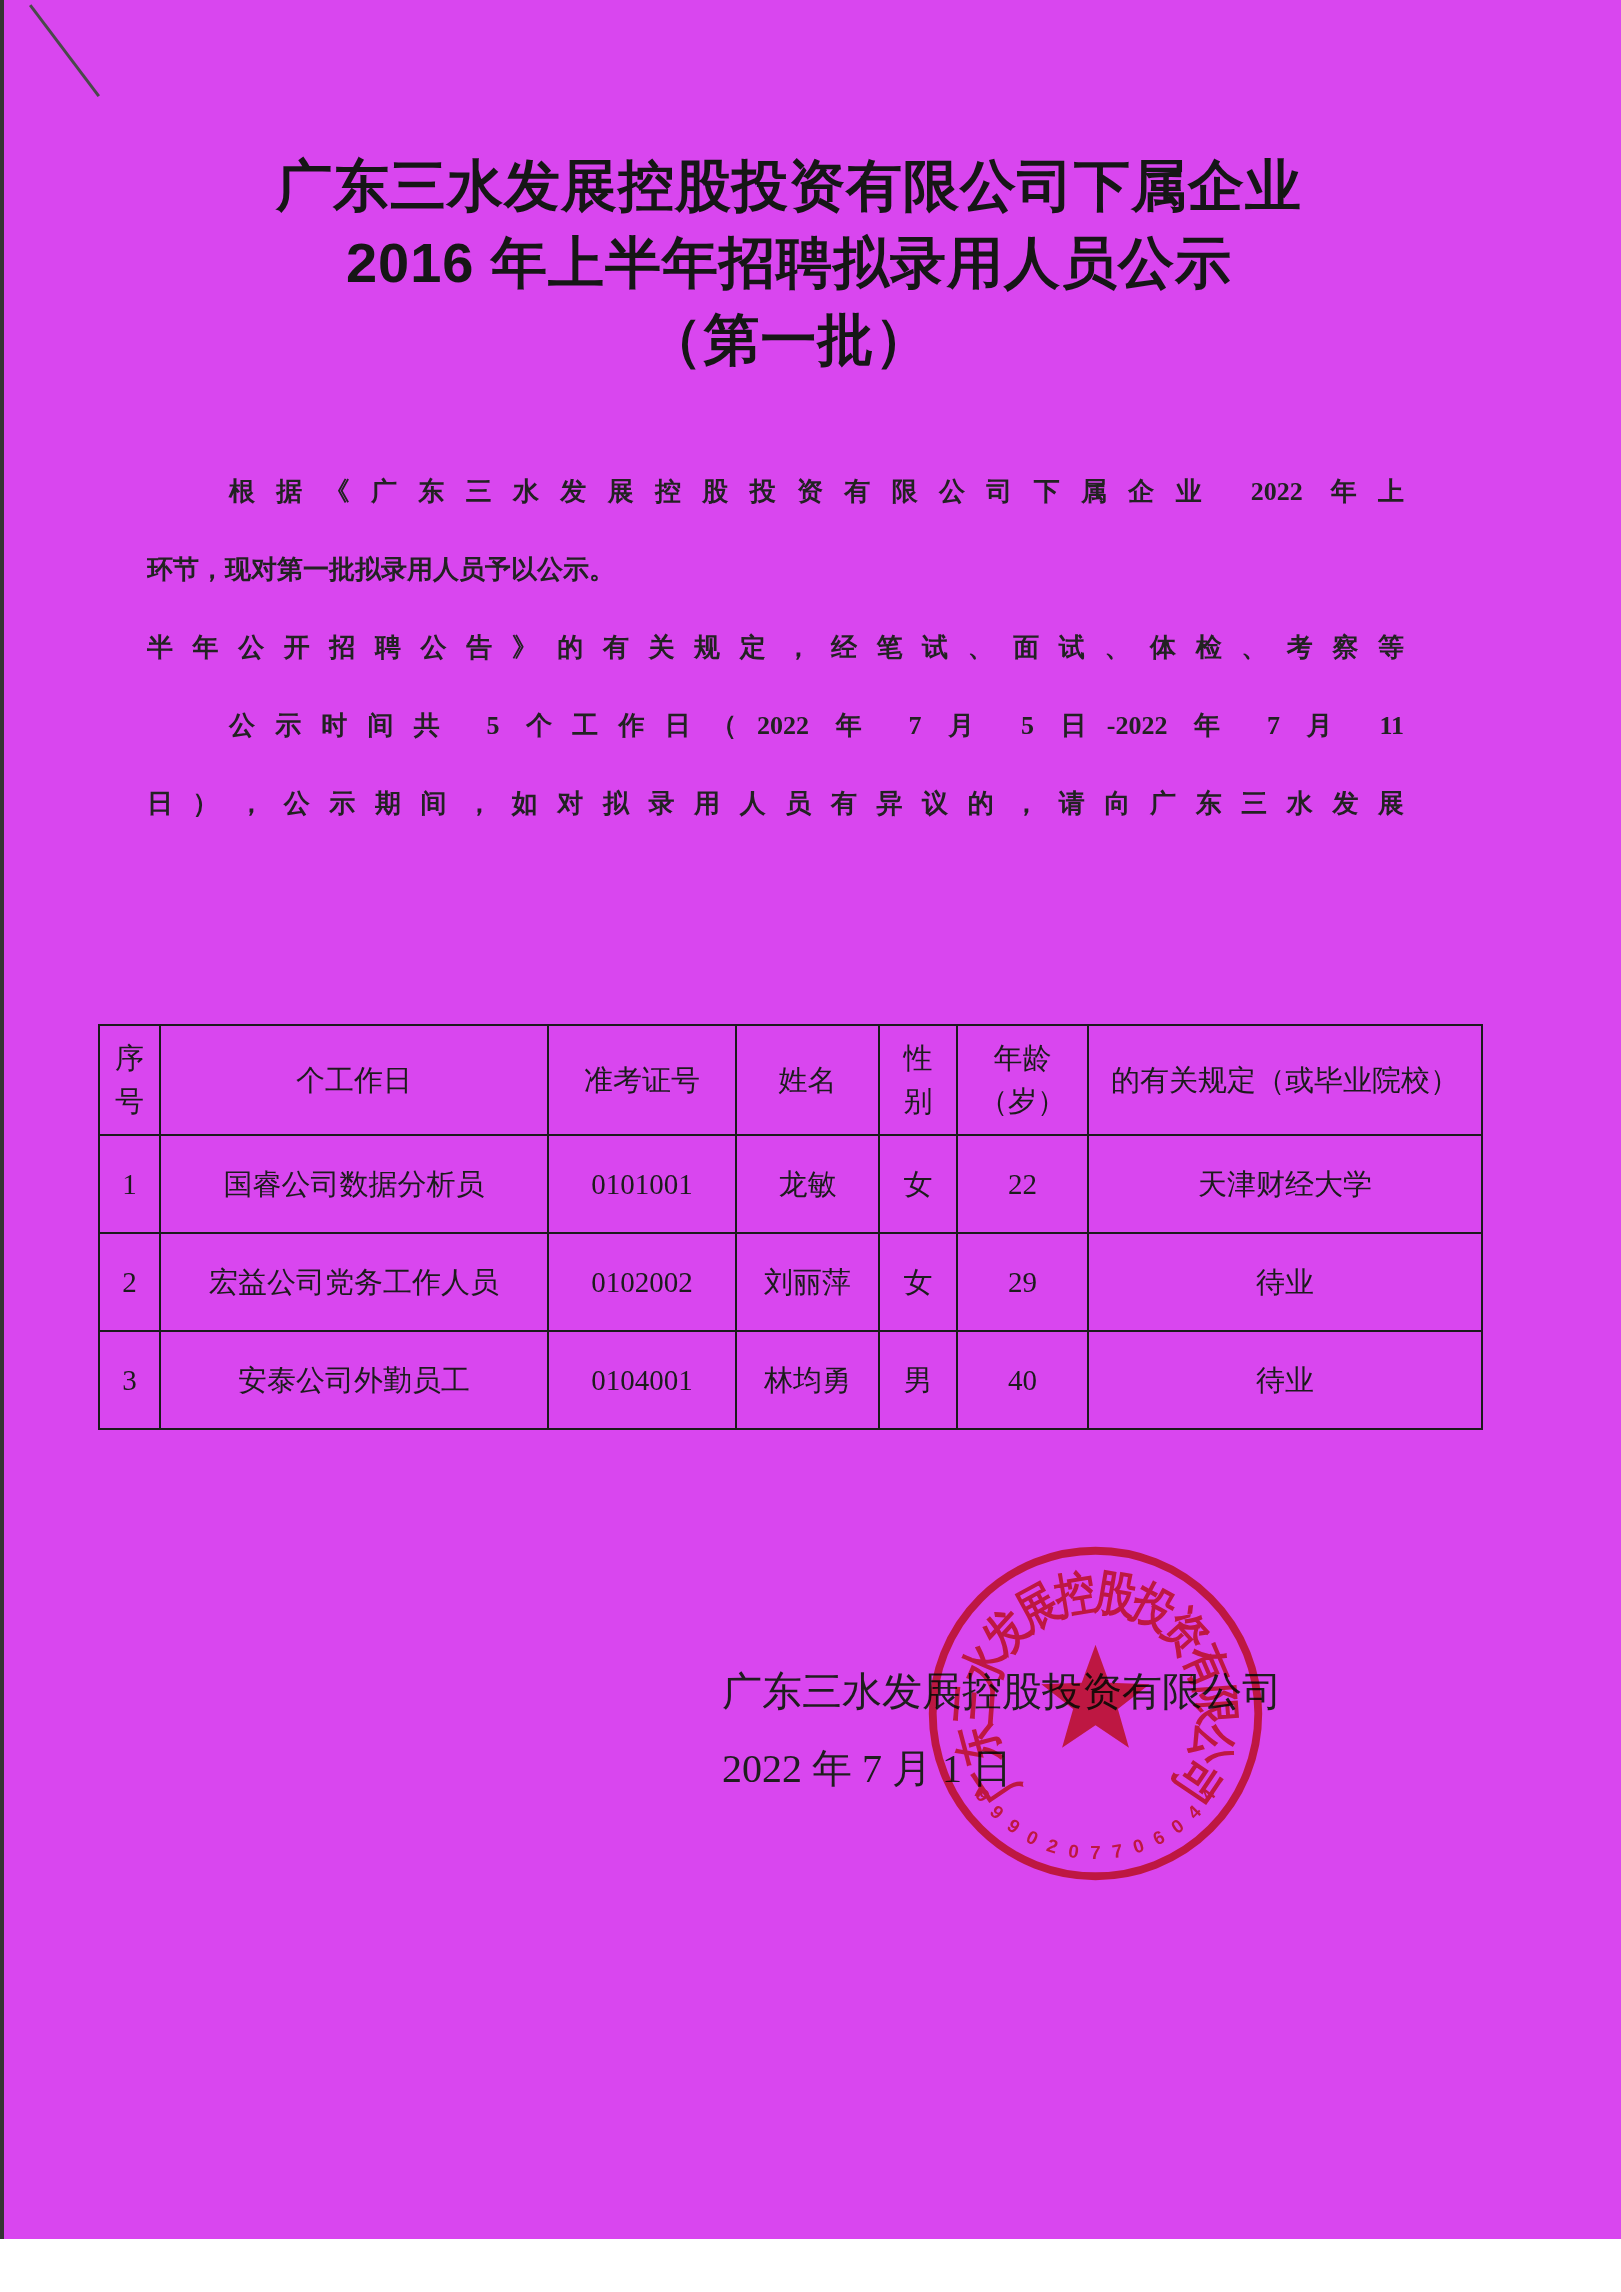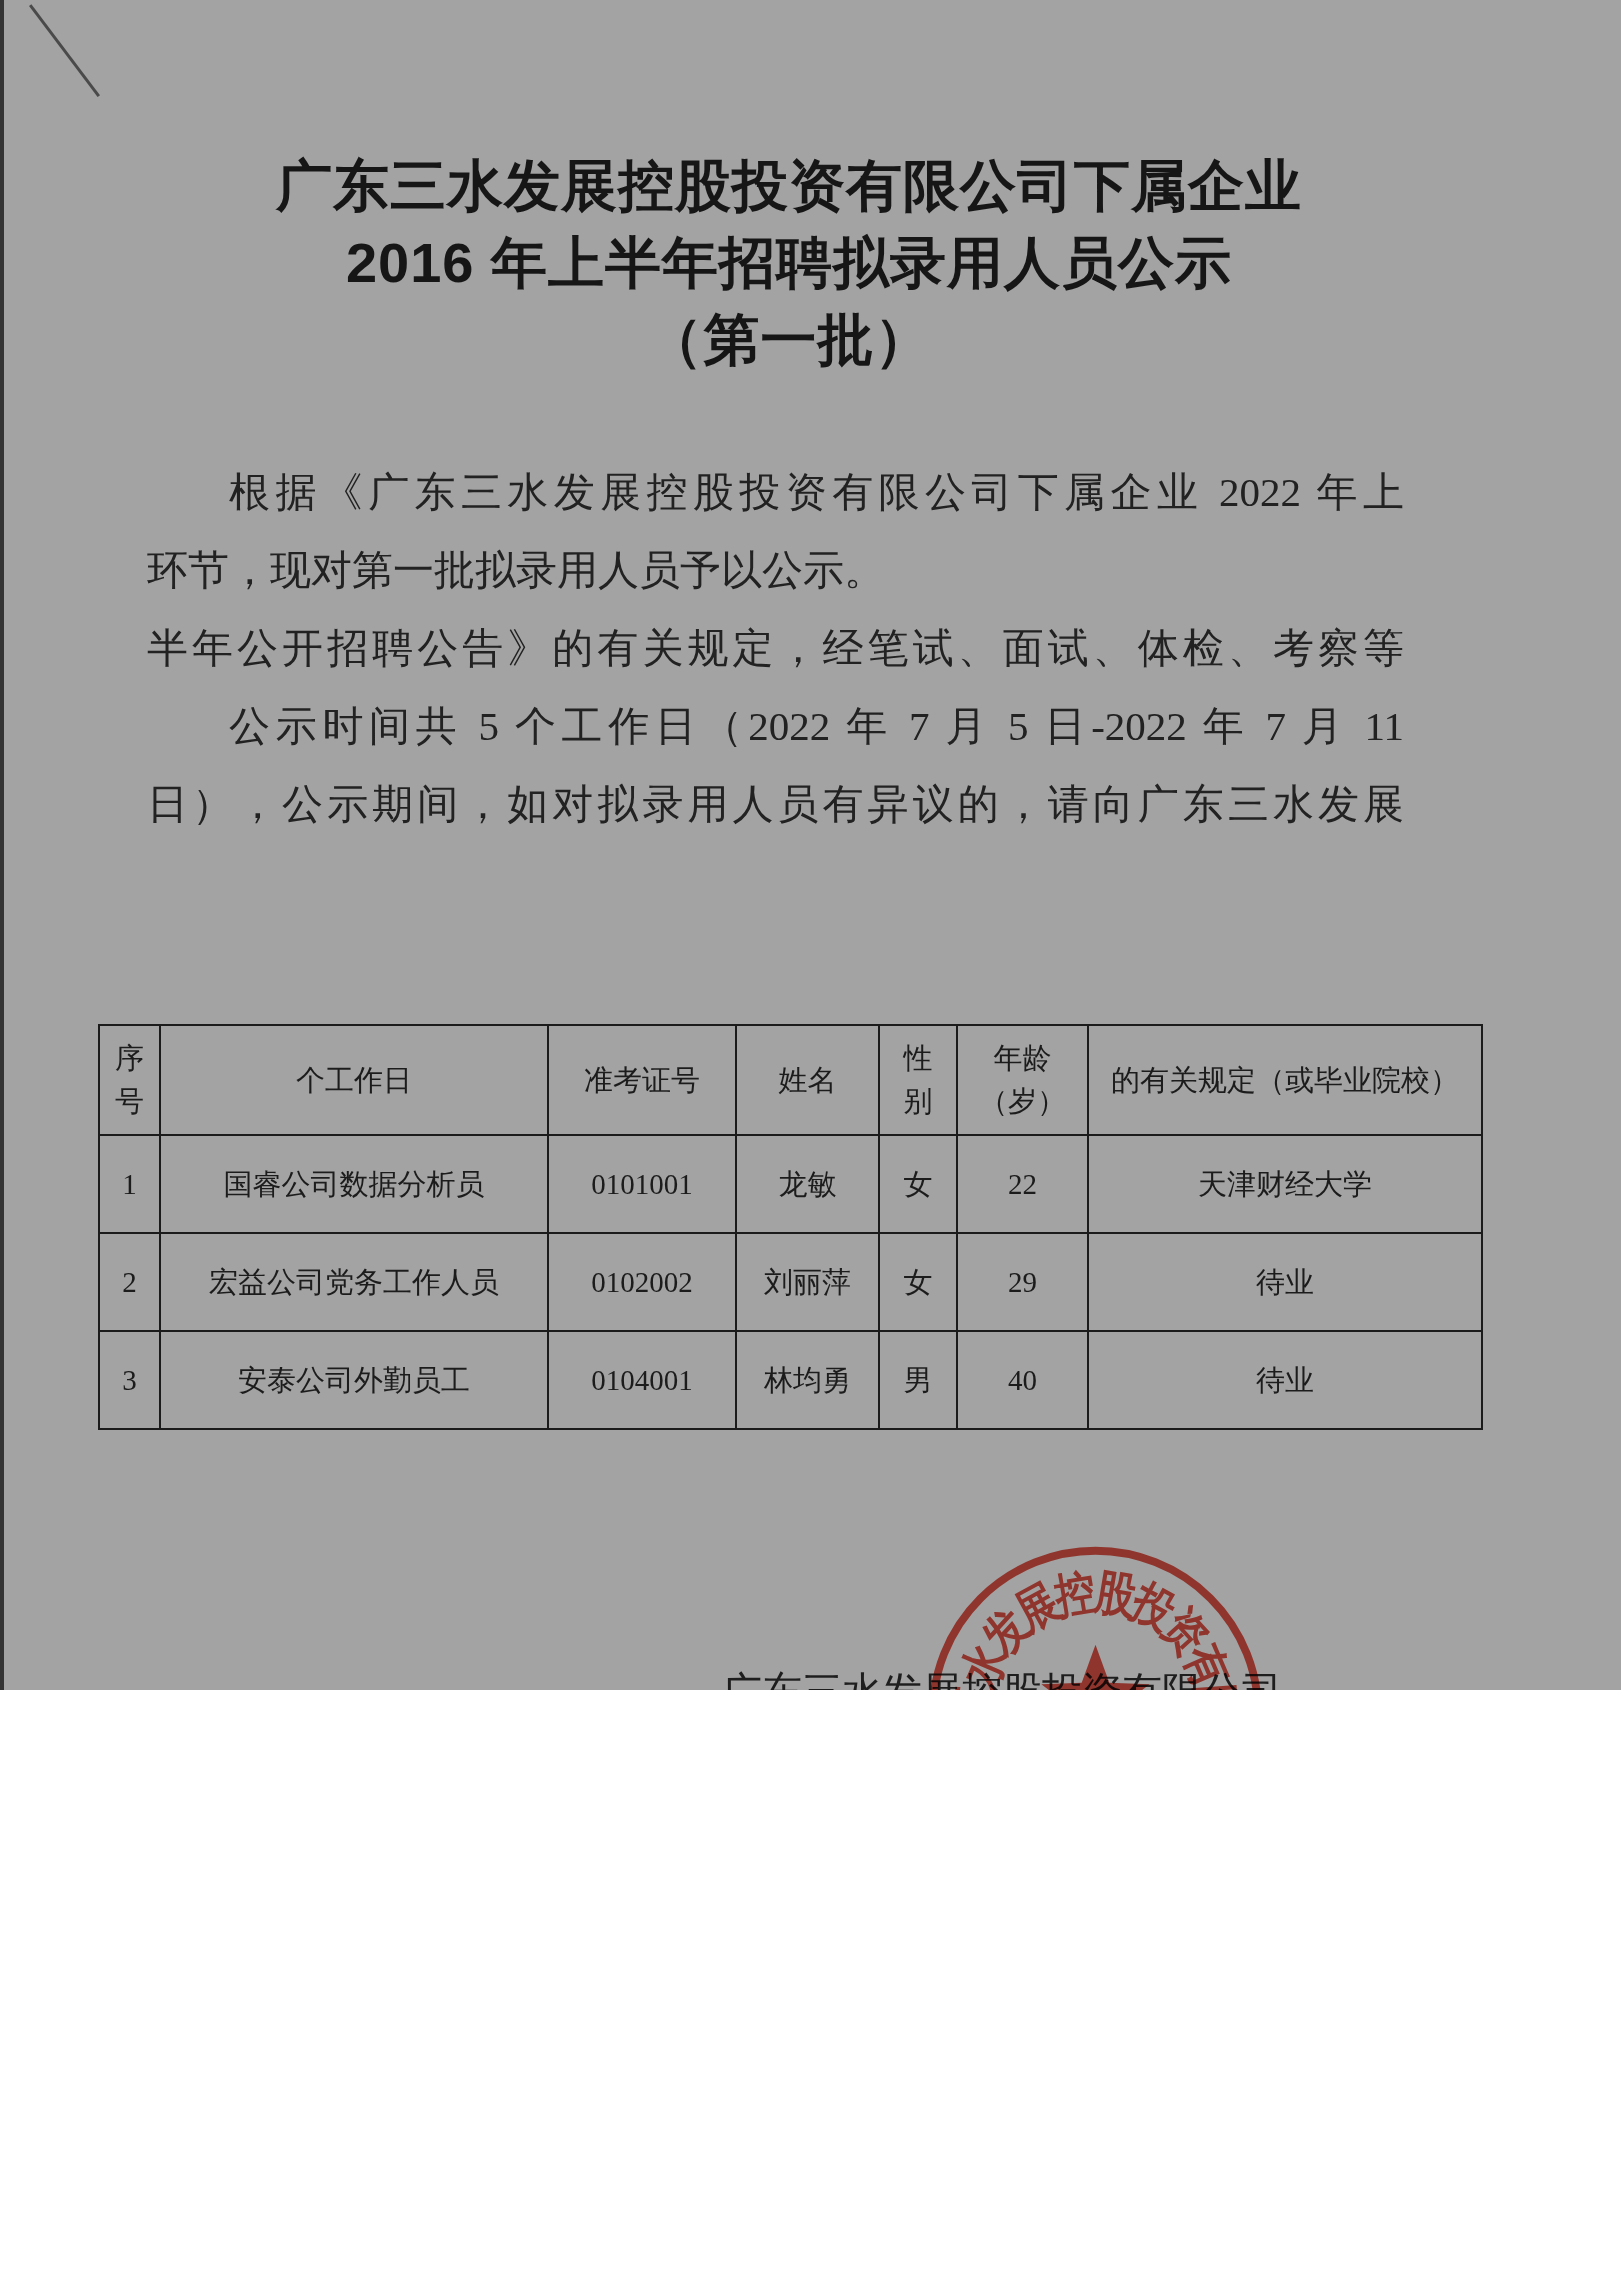--- a/index.html
+++ b/index.html
@@ -1,36 +1,36 @@
 <!DOCTYPE html>
 <html><head>
 <meta charset="utf-8">
 <style>
   html,body{margin:0;padding:0;background:#ffffff;}
   .page{
     position:relative;
-    width:1621px;height:1690px;
-    background:#a3a3a3;
+    width:1621px;height:2239px;
+    background:#d946ef;
     overflow:hidden;
     font-family:"Liberation Serif","DejaVu Serif",serif;
     color:#1f1f1f;
   }
   
   .edge-line-left{position:absolute;left:0;top:0;width:3.9px;height:2293px;background:#343434;}
   .corner-fold-line{position:absolute;left:29px;top:5.9px;width:2.9px;height:114px;background:#4a4a4a;
     transform:rotate(-37deg);transform-origin:top left;}
   
   .title-block{
     position:absolute;left:98px;top:147px;width:1382px;
     text-align:center;font-size:56px;line-height:77px;font-weight:bold;
     color:#161616;letter-spacing:1px;
     font-family:"Liberation Sans","DejaVu Sans",sans-serif;
   }
   
-  .doc-body{position:absolute;left:147px;top:453px;width:1257px;font-size:41px;color:#222;}
+  .doc-body{position:absolute;left:147px;top:453px;width:1257px;font-size:26px;color:#222;font-weight:bold;}
   .doc-line{
     height:78px;line-height:78px;white-space:pre;
     text-align:justify;text-align-last:justify;text-justify:inter-character;
     overflow:hidden;
   }
   .doc-line.indent{text-indent:82px;}
   .doc-line.para-end{text-align-last:left;}
   
   .doc-table{
     position:absolute;left:98px;top:1024px;width:1384px;

